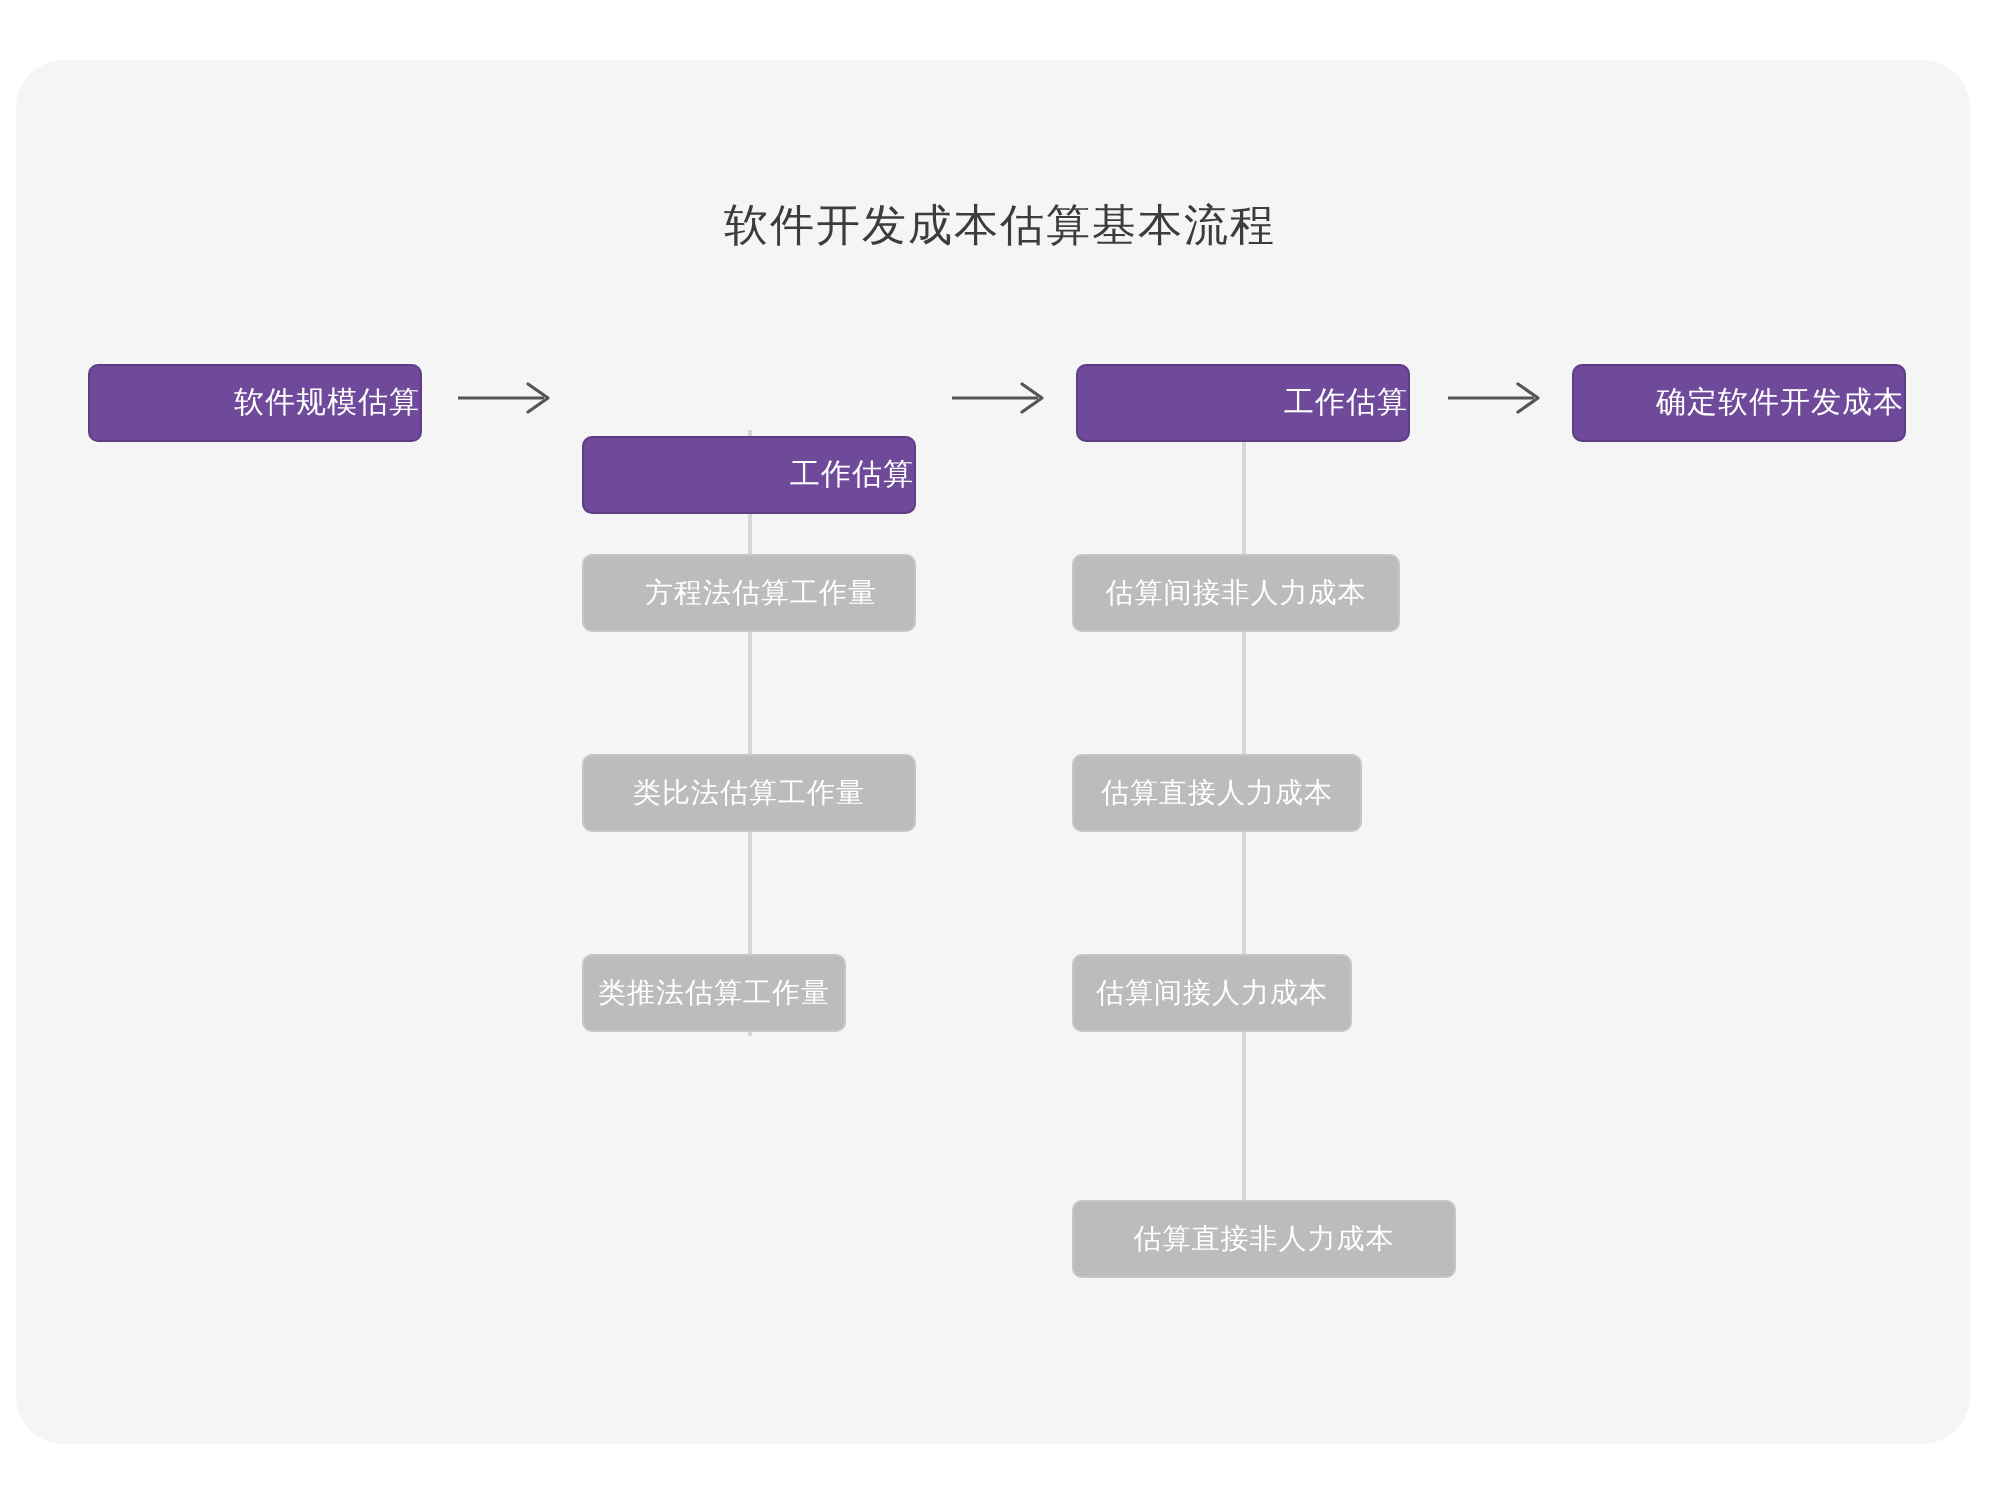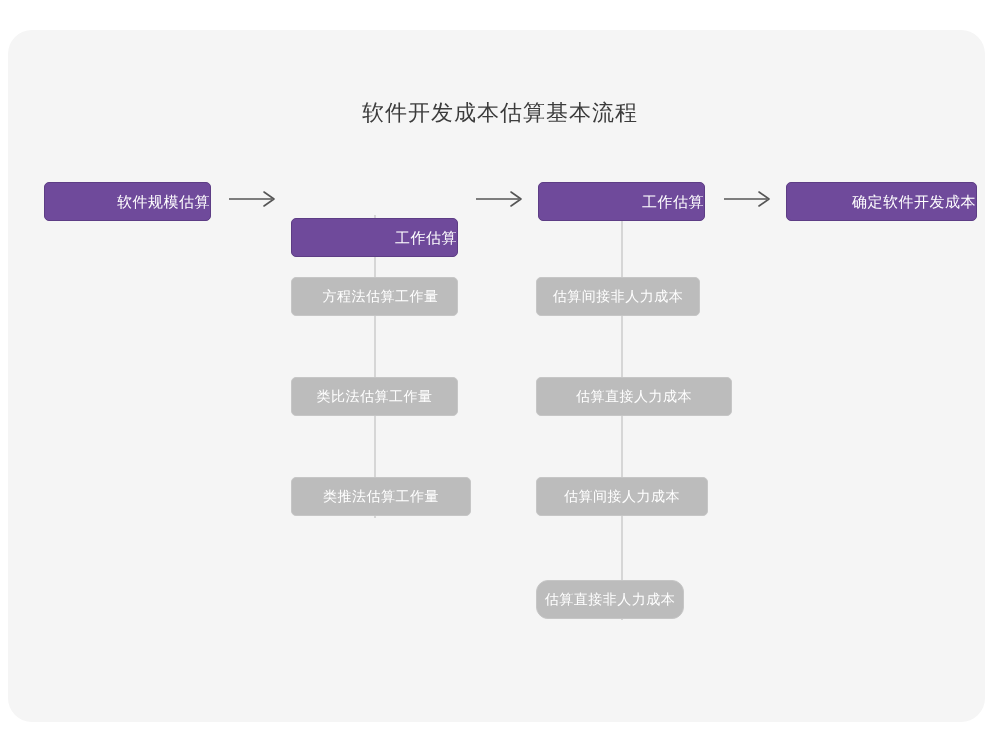--- a/index.html
+++ b/index.html
@@ -104,21 +104,21 @@
 
   <div class="vline" style="left:374px; top:215px; height:303px;"></div>
   <div class="vline" style="left:621px; top:215px; height:405px;"></div>
 
   <div class="stage" style="left:44px; top:182px; width:167px;">软件规模估算</div>
 
   <div class="stage" style="left:291px; top:182px; width:167px;margin-top:36px;">工作估算</div>
 
   <div class="stage" style="left:538px; top:182px; width:167px;">工作估算</div>
 
-  <div class="stage" style="left:786px; top:182px; width:191px;">确定软件开发成本</div>
+  <div class="stage" style="left:786px; top:182px; width:167px;">确定软件开发成本</div>
 
   <div class="arrow" style="left:227px;">
     <svg width="52" height="22" viewBox="0 0 52 22">
       <path d="M2 11 H45" stroke="#555555" stroke-width="1.6" fill="none"></path>
       <path d="M37 4 L47 11 L37 18" stroke="#555555" stroke-width="1.6" fill="none" stroke-linecap="round" stroke-linejoin="round"></path>
     </svg>
   </div>
 
   <div class="arrow" style="left:474px;">
     <svg width="52" height="22" viewBox="0 0 52 22">
@@ -131,23 +131,23 @@
     <svg width="52" height="22" viewBox="0 0 52 22">
       <path d="M2 11 H45" stroke="#555555" stroke-width="1.6" fill="none"></path>
       <path d="M37 4 L47 11 L37 18" stroke="#555555" stroke-width="1.6" fill="none" stroke-linecap="round" stroke-linejoin="round"></path>
     </svg>
   </div>
 
   <div class="sub" style="left:291px; top:277px; width:167px;padding-left:12px;">方程法估算工作量</div>
 
   <div class="sub" style="left:291px; top:377px; width:167px;">类比法估算工作量</div>
 
-  <div class="sub" style="left:291px; top:477px; width:180px;">类推法估算工作量</div>
+  <div class="sub" style="left:291px; top:477px; width:132px;">类推法估算工作量</div>
 
   <div class="sub" style="left:536px; top:277px; width:164px;">估算间接非人力成本</div>
 
-  <div class="sub" style="left:536px; top:377px; width:196px;">估算直接人力成本</div>
+  <div class="sub" style="left:536px; top:377px; width:145px;">估算直接人力成本</div>
 
-  <div class="sub" style="left:536px; top:477px; width:172px;">估算间接人力成本</div>
+  <div class="sub" style="left:536px; top:477px; width:140px;">估算间接人力成本</div>
 
-  <div class="sub" style="left:536px; top:580px; width:148px;border-radius:12px;">估算直接非人力成本</div>
+  <div class="sub" style="left:536px; top:600px; width:192px;">估算直接非人力成本</div>
 
 </div>
 
 </body></html>

